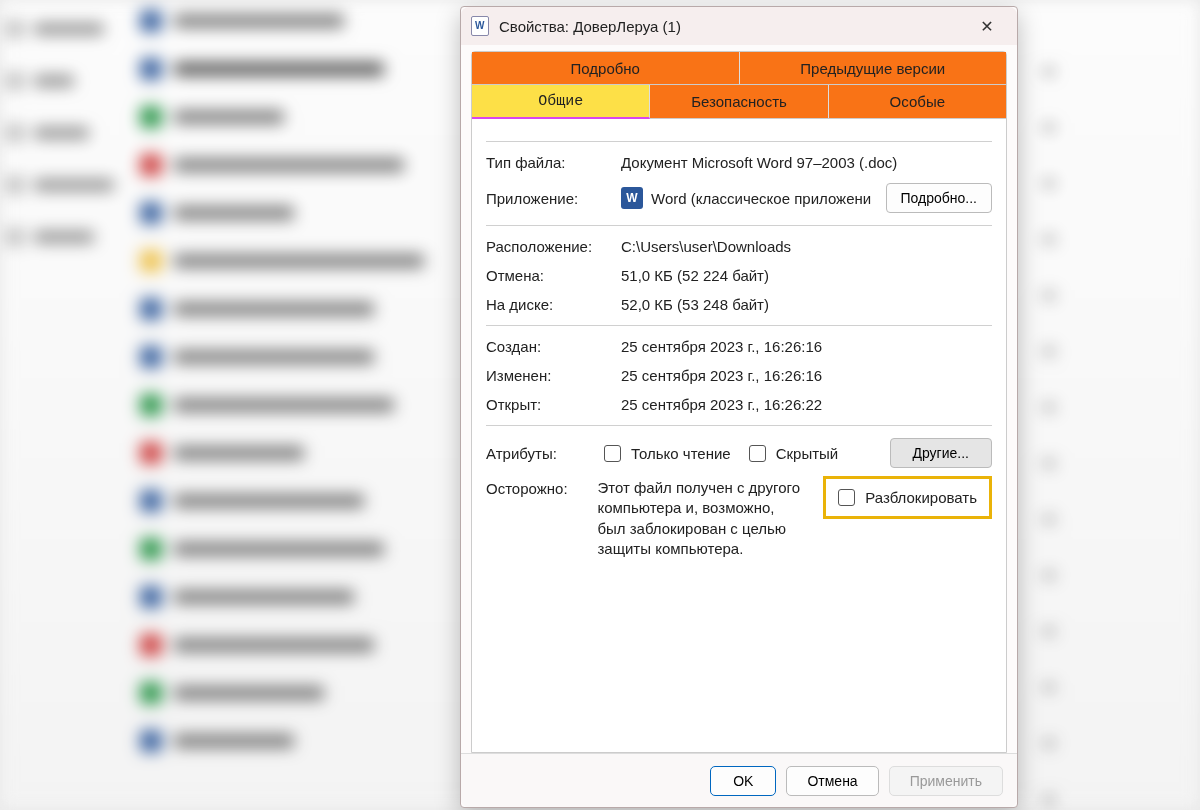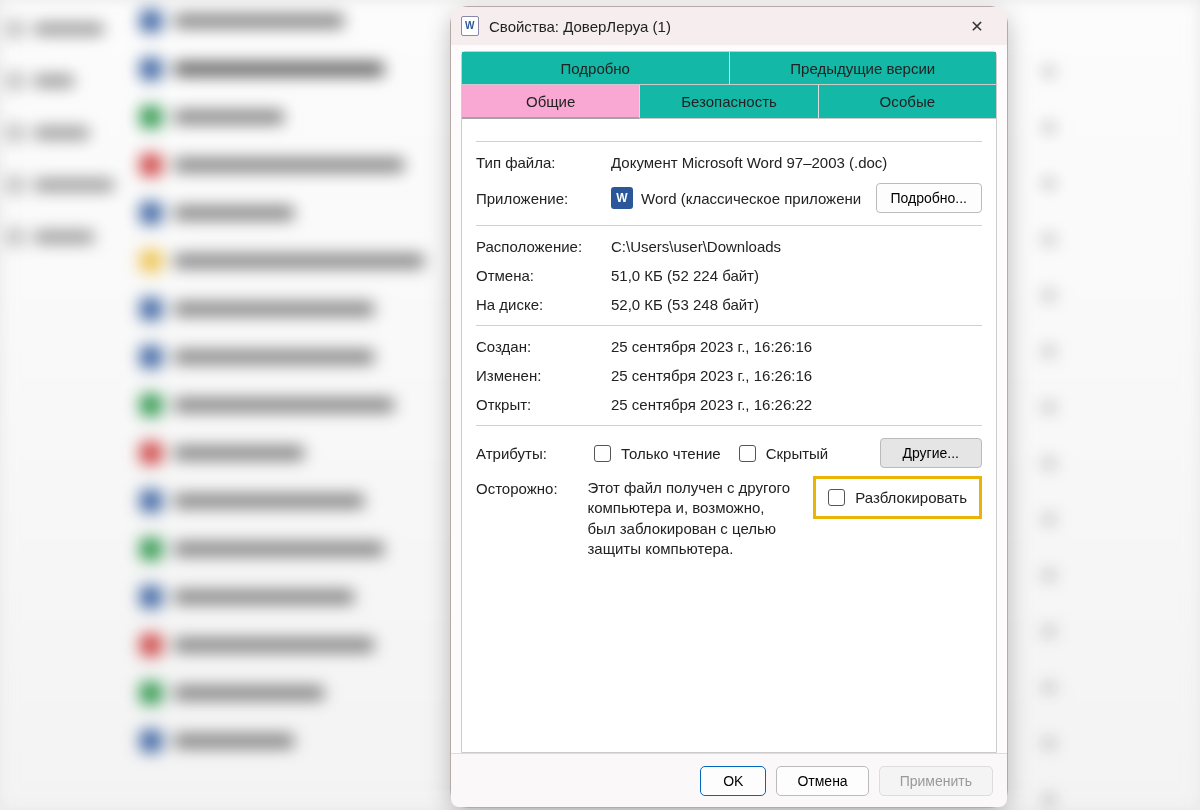--- a/index.html
+++ b/index.html
@@ -31,25 +31,25 @@
 .bg-lrow { display:flex; gap:10px; align-items:center;}
 .bg-lbox { width:18px; height:18px; background:#bbb; border-radius:3px;}
 .bg-lline { height:12px; width:70px; background:#888; border-radius:3px;}
 .bg-tick {
   position: absolute; right: 140px; width: 20px; height: 100%;
   display: flex; flex-direction: column; gap: 34px; padding-top: 60px;
   color: #333; font-size: 18px;
 }
 .dialog {
   position: absolute;
-  left: 450px; top: 6px;
+  left: 460px; top: 6px;
   width: 558px; height: 802px;
   background: #fdfbfb;
   border: 1px solid #b8a9a9;
-  border-radius: 18px;
+  border-radius: 4px;
   box-shadow: 0 8px 24px rgba(0,0,0,.25);
   display: flex; flex-direction: column;
 }
 .titlebar {
   height: 38px;
   background: #f6eeee;
   border-radius: 8px 8px 0 0;
   display: flex; align-items: center;
   padding: 0 10px;
 }
@@ -79,29 +79,30 @@
   border-bottom: 1px solid #ccc;
 }
 .tabrow.top .tab { flex:1; }
 .tab {
   text-align: center;
   padding: 8px 0 7px;
   font-size: 15px;
   color: #222;
   border-right: 1px solid #ddd;
   cursor: pointer;
-  background:#14b8a6;
+  background:#f97316;
 }
 .tab:last-child { border-right: none; }
 .tab.active {
-  background: #f9a8d4;
+  background: #fde047;
   font-weight: 400;
   position: relative;
-  border-bottom: 2px solid #a3a3a3;
+  border-bottom: 2px solid #d946ef;
   margin-bottom: -1px;
+  font-family: Liberation Mono, monospace;
 }
 .tabrow.bottom .tab { flex:1; }
 .content {
   padding: 14px 14px 0 14px;
   flex: 1;
   font-size: 15px;
   color: #222;
   overflow: hidden;
 }
 .file-row { display:flex; align-items:center; gap:18px; margin-bottom:14px;}

